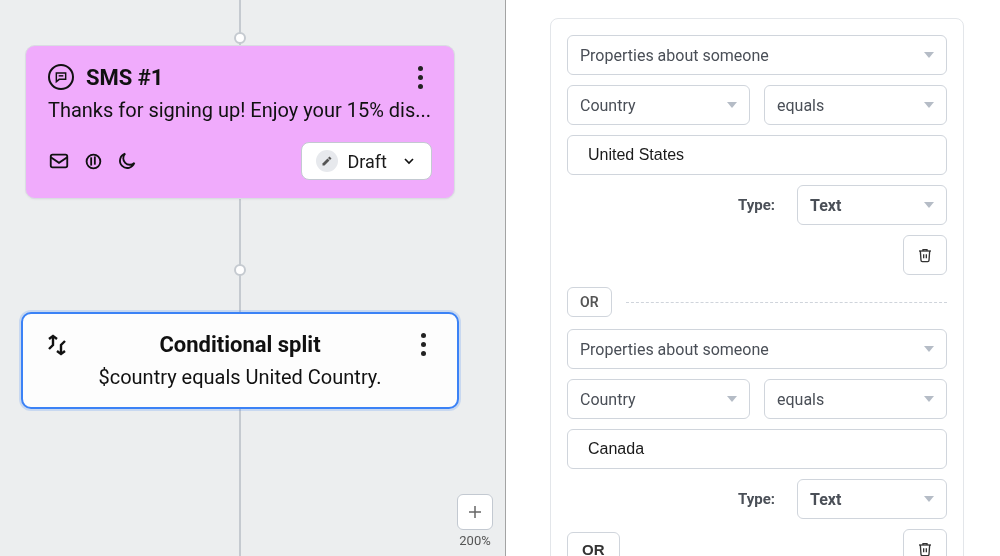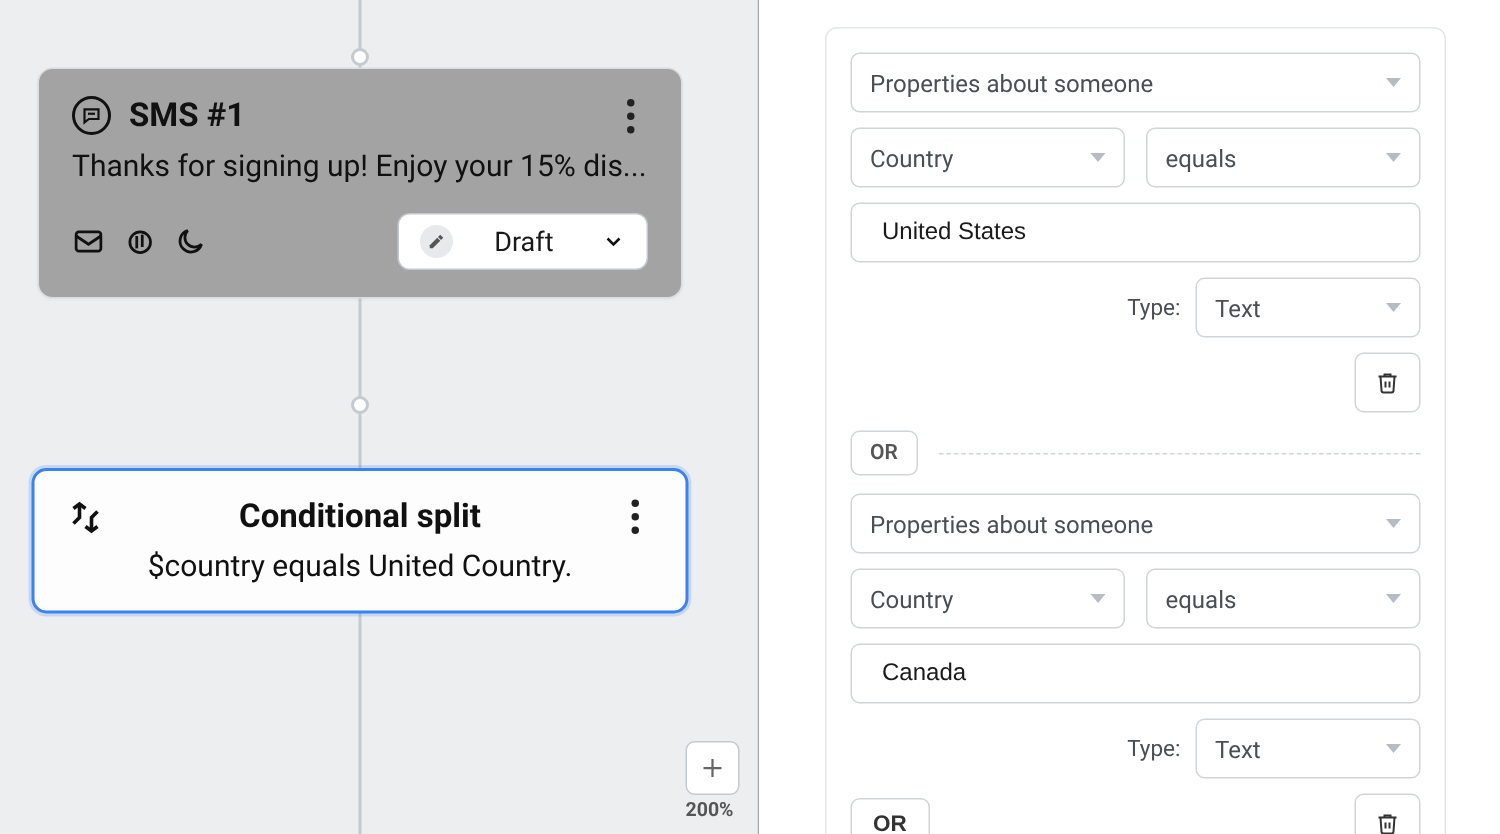--- a/index.html
+++ b/index.html
@@ -33,21 +33,21 @@
     border:2px solid #c5cad0;
     background:#fff;
     border-radius:50%;
     left:234px;
   }
   .conn-dot.d1 { top:32px; }
   .conn-dot.d2 { top:264px; }
 
   .card {
     position:absolute;
-    background:#a3a3a3;
+    background:#f0abfc;
     border:1px solid #d9dde2;
     border-radius:10px;
     box-shadow:0 1px 2px rgba(0,0,0,0.04);
     padding:18px 22px 18px 22px;
   }
   .card.selected {
     border:2px solid #3b82f6;
     box-shadow:0 0 0 2px rgba(59,130,246,0.2);
     text-align:center;
   }
@@ -99,40 +99,39 @@
     gap:12px;
   }
   .foot-icons { display:flex; gap:12px; }
   .foot-icons .mini {
     width:22px; height:22px;
     color:#111;
   }
 
   .status-pill {
     margin-left:auto;
-    display:flex; align-items:center; gap:28px;
+    display:flex; align-items:center; gap:10px;
     border:1px solid #c3c9d1;
     border-radius:8px;
     padding:7px 14px;
     font-size:18px;
     background:#fff;
     cursor:pointer;
   }
   .status-pill .dot {
     width:22px; height:22px; border-radius:50%;
     background:#e7e9ed;
     display:flex; align-items:center; justify-content:center;
   }
   .status-pill .chev { margin-left:4px; }
 
   .zoom {
     position:absolute;
     right:12px; bottom:8px;
-    text-align:left;
-    font-weight:bold;
+    text-align:center;
   }
   .zoom .btn {
     width:36px; height:36px;
     border:1px solid #c3c9d1;
     border-radius:6px;
     background:#fff;
     display:flex; align-items:center; justify-content:center;
     font-size:22px; color:#555;
     cursor:pointer;
   }
@@ -178,22 +177,22 @@
     width:100%;
     border:1px solid #d0d5dc;
     border-radius:6px;
     height:40px;
     padding:0 20px;
     font-size:16px;
     color:#1a1a1a;
   }
   .typerow {
     display:flex; justify-content:flex-end; align-items:center;
-    gap:10px; margin-top:10px;
-    font-size:15px; color:#4a4f57;
+    gap:22px; margin-top:10px;
+    font-size:15px; color:#4a4f57;font-weight:bold;
   }
   .typerow .sel { width:150px; }
   .trashrow { display:flex; justify-content:flex-end; margin-top:10px; }
   .icon-btn {
     width:44px; height:40px;
     border:1px solid #d0d5dc;
     border-radius:6px;
     background:#fff;
     display:flex; align-items:center; justify-content:center;
     cursor:pointer;

